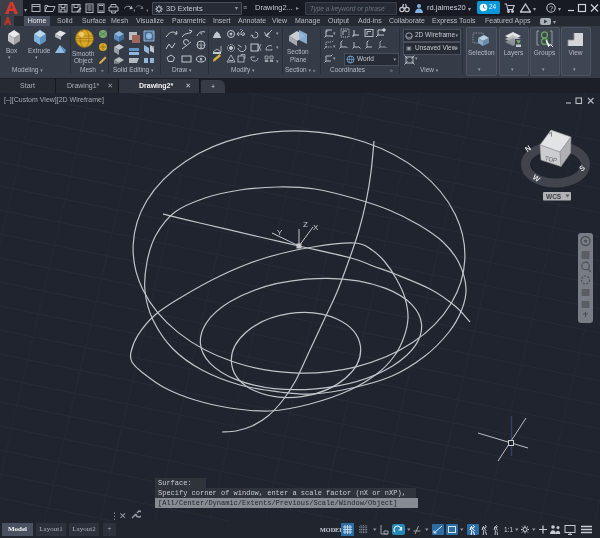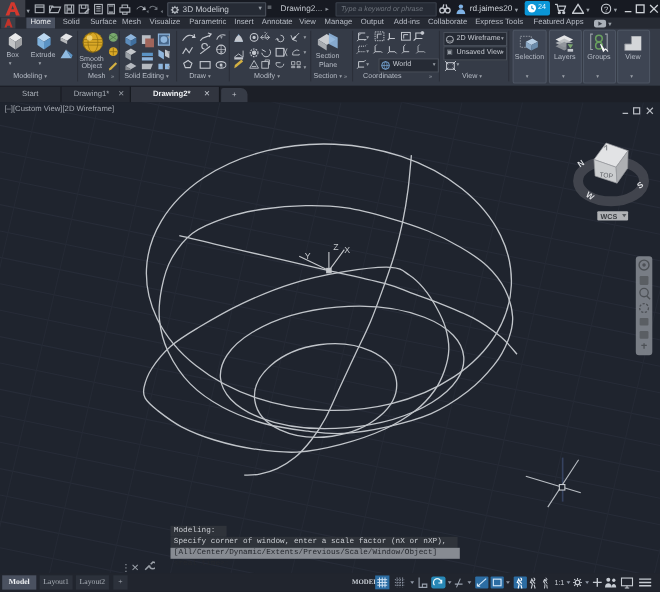--- a/index.html
+++ b/index.html
@@ -44,21 +44,21 @@
       <path d="M117 6 l-2 1.5 l2 1.5 z" fill="#6d737b"></path>
     </svg>
 
     <div class="abs" style="left:152px;top:2px;width:88px;height:11px;background:#262b35;border:1px solid #4a505b;border-radius:1px;">
       <svg class="abs" style="left:2px;top:1.5px;" width="8" height="8" viewBox="0 0 8 8">
           <circle cx="4" cy="4" r="2.2" fill="none" stroke="#b8bdc4" stroke-width="1.1"></circle>
           <g stroke="#b8bdc4" stroke-width="1">
             <path d="M4 0.2 v1.4 M4 6.4 v1.4 M0.2 4 h1.4 M6.4 4 h1.4 M1.3 1.3 l1 1 M5.7 5.7 l1 1 M6.7 1.3 l-1 1 M2.3 5.7 l-1 1"></path>
           </g>
         </svg>
-      <div class="abs" style="left:13px;top:1px;color:#c6cad1;font-size:7.5px;line-height:9px;">3D Modeling</div>
+      <div class="abs" style="left:13px;top:1px;color:#c6cad1;font-size:7.5px;line-height:9px;">3D Extents</div>
       <div class="abs" style="right:3px;top:1px;color:#9aa0a8;font-size:6px;line-height:9px;">▾</div>
     </div>
     <div class="abs" style="left:243px;top:4px;color:#9aa0a8;font-size:7px;">≡</div>
     <div class="abs" style="left:255px;top:3px;color:#c3c7ce;font-size:7.5px;">Drawing2...</div>
     <div class="abs" style="left:296px;top:4px;color:#8a9098;font-size:6px;">▸</div>
 
     <div class="abs" style="left:305px;top:2px;width:90px;height:11px;background:#262b35;border:1px solid #3b414c;border-radius:1px;">
       <div class="abs" style="left:4px;top:1px;color:#6d737c;font-size:6.5px;font-style:italic;line-height:9px;">Type a keyword or phrase</div>
     </div>
     <svg class="abs" style="left:399px;top:3px;" width="11" height="10" viewBox="0 0 11 10">
@@ -463,21 +463,21 @@
       <circle cx="7.5" cy="8" r="1.6" fill="#4d5156"></circle>
       <rect x="3.5" y="18" width="8" height="8" rx="1" fill="#5a5e63"></rect>
       <circle cx="7.5" cy="33" r="3.8" fill="none" stroke="#4d5156" stroke-width="1.2"></circle>
       <path d="M10 36 l3 3" stroke="#4d5156" stroke-width="1.3"></path>
       <circle cx="7.5" cy="47" r="4" fill="none" stroke="#4d5156" stroke-width="1.2" stroke-dasharray="2 1.4"></circle>
       <rect x="3.5" y="56" width="8" height="7" rx="1" fill="#5a5e63"></rect>
       <rect x="3.5" y="68" width="8" height="7" rx="1" fill="#5a5e63"></rect>
       <path d="M5 81 l5 0 M7.5 79 l0 5" stroke="#4d5156" stroke-width="1.2"></path>
     </svg>
 
-    <div class="abs" style="left:155px;top:385px;width:48px;height:10px;background:#2f333a;color:#c9ccd1;font-size:7px;line-height:10px;font-family:'Liberation Mono',monospace;padding-left:3px;">Modeling:</div>
+    <div class="abs" style="left:155px;top:385px;width:48px;height:10px;background:#2f333a;color:#c9ccd1;font-size:7px;line-height:10px;font-family:'Liberation Mono',monospace;padding-left:3px;">Surface:</div>
     <div class="abs" style="left:155px;top:395px;width:258px;height:10px;background:#2f333a;color:#c9ccd1;font-size:7px;line-height:10px;font-family:'Liberation Mono',monospace;padding-left:3px;">Specify corner of window, enter a scale factor (nX or nXP), or</div>
     <div class="abs" style="left:155px;top:405px;width:260px;height:10px;background:#878b92;color:#25282e;font-size:7px;line-height:10px;font-family:'Liberation Mono',monospace;padding-left:3px;">[All/Center/Dynamic/Extents/Previous/Scale/Window/Object] &lt;real time&gt;:</div>
 
     <div class="abs" style="left:110px;top:416px;width:48px;height:12px;color:#9aa0a8;font-size:9px;">⋮✕<svg width="11" height="10" viewBox="0 0 11 10" style="margin-left:3px;">
           <path d="M2 9 l4-4 m0 0 a3 3 0 1 0 3-3 l-2 2" fill="none" stroke="#9aa0a8" stroke-width="1.4"></path>
         </svg></div>
   </div>
   </div>
 
   <div class="abs" style="left:0;top:521px;width:600px;height:17px;background:#21252e;"></div>

